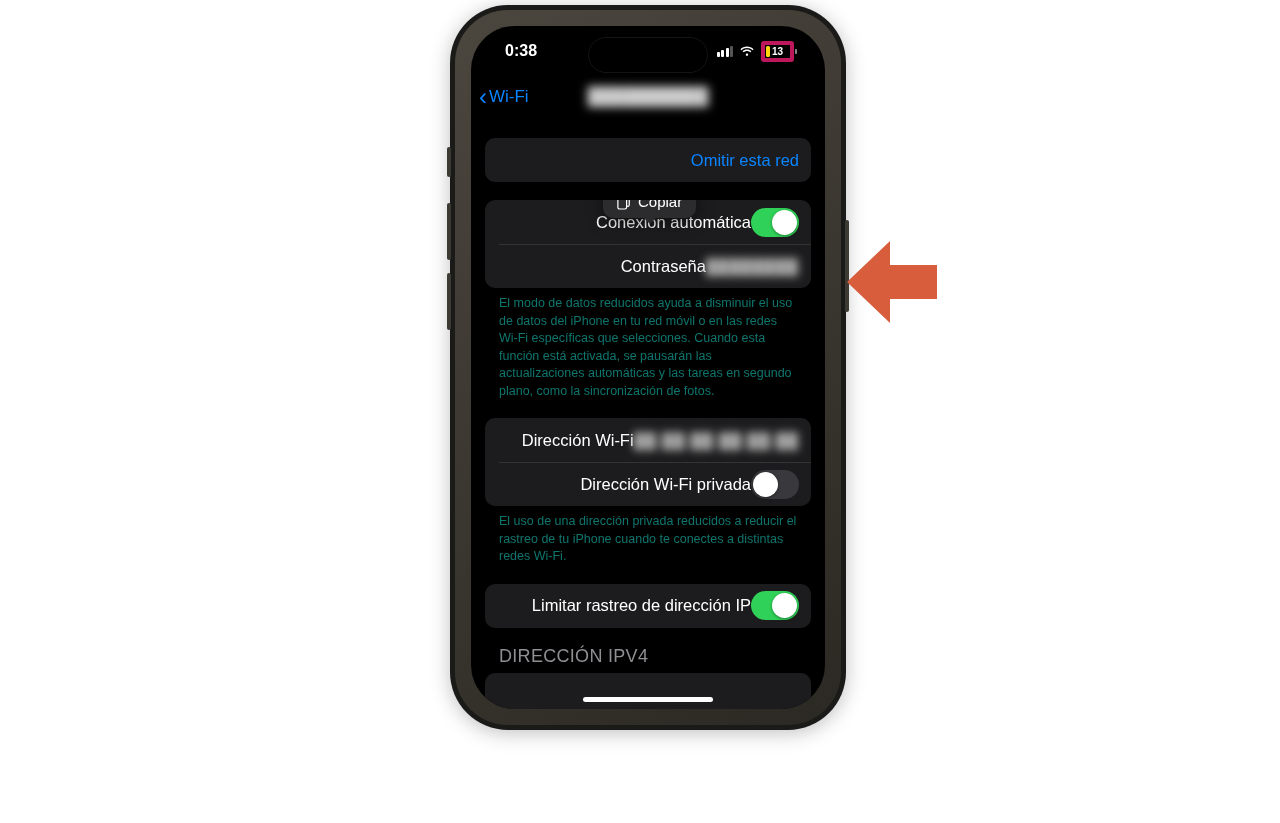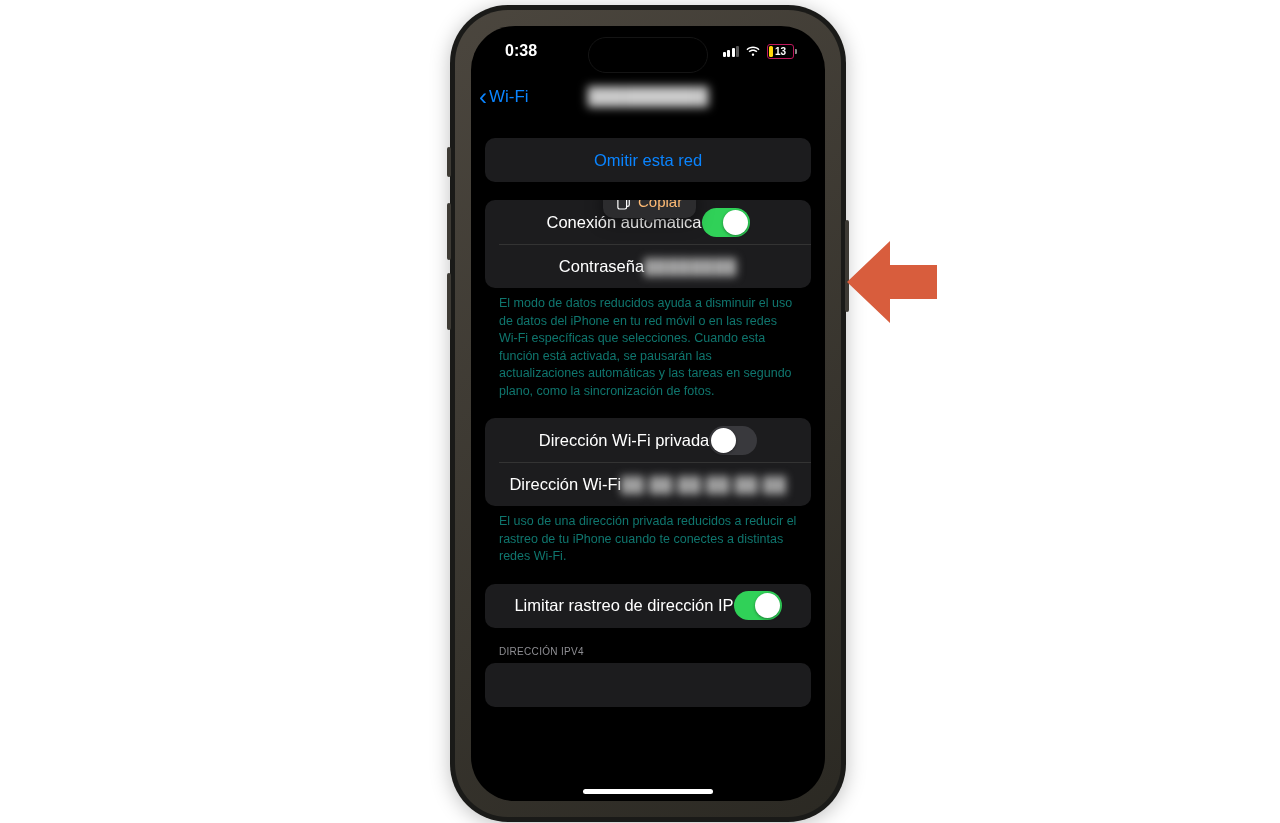--- a/index.html
+++ b/index.html
@@ -1,63 +1,63 @@
 <!DOCTYPE html>
 <html><head>
 <meta charset="utf-8">
 <style>
   html,body{margin:0;padding:0;background:#fff;width:1280px;height:823px;font-family:-apple-system,BlinkMacSystemFont,"Segoe UI",Helvetica,Arial,sans-serif;overflow:hidden;}
   .stage{position:relative;width:1280px;height:823px;}
   
-  .phone{position:absolute;left:450px;top:5px;width:396px;height:817px;background:#1a1a18;border-radius:58px;box-shadow:0 3px 20px rgba(0,0,0,.25);}
+  .phone{position:absolute;left:450px;top:5px;width:396px;height:725px;background:#1a1a18;border-radius:58px;box-shadow:0 3px 20px rgba(0,0,0,.25);}
   .phone-inner{position:absolute;inset:5px;border-radius:53px;background:linear-gradient(145deg,#4b463e,#2b2923);}
   .screen{position:absolute;left:16px;top:16px;right:16px;bottom:16px;background:#000;border-radius:44px;overflow:hidden;color:#fff;}
   .side-btn{position:absolute;background:#3d3a34;border-radius:3px;}
   .btn-silent{left:-3px;top:142px;width:4px;height:30px;}
   .btn-vup{left:-3px;top:198px;width:4px;height:57px;}
   .btn-vdn{left:-3px;top:268px;width:4px;height:57px;}
   .btn-pwr{right:-3px;top:215px;width:4px;height:92px;}
   
   .island{position:absolute;top:11px;left:50%;transform:translateX(-50%);width:118px;height:34px;background:#000;border-radius:20px;border:1px solid #141414;}
   
   .statusbar{display:flex;justify-content:space-between;align-items:center;height:50px;padding:0 28px 0 34px;font-size:16px;font-weight:600;}
   .sb-right{display:flex;align-items:center;gap:6px;}
   .bars{display:flex;align-items:flex-end;gap:1.5px;height:12px;}
   .bars span{width:3px;background:#fff;border-radius:1px;}
   .bars span:nth-child(1){height:5px}.bars span:nth-child(2){height:7px}.bars span:nth-child(3){height:9px}.bars span:nth-child(4){height:11px;background:#555}
   .wifi{width:16px;height:12px;}
   .battery{display:flex;align-items:center;}
-  .batt-body{width:25px;height:13px;border:1px solid #be185d;border-radius:3px;position:relative;display:flex;align-items:center;}
+  .batt-body{width:25px;height:13px;border:4px solid #be185d;border-radius:3px;position:relative;display:flex;align-items:center;}
   .batt-fill{position:absolute;left:1px;top:1px;bottom:1px;width:4px;background:#ffd60a;border-radius:1.5px;}
   .batt-txt{position:absolute;width:100%;text-align:center;font-size:10px;font-weight:600;color:#fff;}
   .batt-tip{width:2px;height:5px;background:#888;border-radius:0 1px 1px 0;margin-left:1px;}
   
   .nav{display:flex;align-items:center;height:42px;position:relative;}
   .back{display:flex;align-items:center;color:#0a84ff;font-size:17px;padding-left:8px;gap:2px;}
   .chev-left{font-size:24px;font-weight:300;line-height:1;}
   .nav-title{position:absolute;left:0;right:0;text-align:center;font-size:17px;font-weight:600;}
   .blur{filter:blur(5px);color:#ccc;}
   
   .content{padding:0 14px 0 14px;height:calc(100% - 92px);overflow:hidden;}
   .group{background:#1c1c1e;border-radius:10px;margin-top:18px;overflow:hidden;}
   .group.first{margin-top:20px;}
-  .row{display:flex;align-items:center;justify-content:center;min-height:44px;padding:0 12px;font-size:16.5px;color:#fff;position:relative;}
+  .row{display:flex;align-items:center;justify-content:flex-end;min-height:44px;padding:0 12px;font-size:16.5px;color:#fff;position:relative;}
   .row + .row::before{content:"";position:absolute;left:14px;right:0;top:0;height:0.5px;background:#333;}
   .link{color:#0a84ff;}
   .footer{color:#0f766e;font-size:12.5px;line-height:1.4;padding:7px 14px 0 14px;}
-  .header{color:#8e8e93;font-size:10px;padding:18px 14px 0 14px;text-transform:uppercase;letter-spacing:.3px;}
+  .header{color:#8e8e93;font-size:18px;padding:18px 14px 0 14px;text-transform:uppercase;letter-spacing:.3px;}
   
   .toggle{width:48px;height:29px;border-radius:15px;position:relative;flex-shrink:0;}
   .toggle .knob{position:absolute;top:2px;width:25px;height:25px;background:#fff;border-radius:50%;box-shadow:0 1px 3px rgba(0,0,0,.4);}
   .toggle.on{background:#30d158;}
   .toggle.on .knob{right:2px;}
   .toggle.off{background:#39393d;}
   .toggle.off .knob{left:2px;}
   
-  .popover{position:absolute;background:#2c2c2e;border-radius:10px;padding:8px 14px;display:flex;align-items:center;gap:7px;color:#fdba74;font-size:15px;box-shadow:0 4px 16px rgba(0,0,0,.5);z-index:5;}
+  .popover{position:absolute;background:#2c2c2e;border-radius:10px;padding:8px 14px;display:flex;align-items:center;gap:7px;color:#ffffff;font-size:15px;box-shadow:0 4px 16px rgba(0,0,0,.5);z-index:5;}
   .popover::after{content:"";position:absolute;bottom:-6px;left:50%;transform:translateX(-50%);border:6px solid transparent;border-top-color:#2c2c2e;border-bottom:none;}
   .copy-icon{width:14px;height:16px;}
   
   .home-ind{position:absolute;bottom:7px;left:50%;transform:translateX(-50%);width:130px;height:5px;background:#fff;border-radius:3px;}
   
   .arrow{position:absolute;left:847px;top:241px;fill:#d85d3d;}
   
   .blurval{filter:blur(4px);color:#aaa;letter-spacing:1px;font-size:15px;}
 </style>
 </head>
@@ -128,28 +128,28 @@
                   <rect x="1" y="4" width="10" height="13" rx="2" fill="#2c2c2e" stroke="#fff" stroke-width="1.4"></rect>
                 </svg>
               <span>Copiar</span>
             </div>
           </div>
 
           <div class="footer">El modo de datos reducidos ayuda a disminuir el uso de datos del iPhone en tu red móvil o en las redes Wi-Fi específicas que selecciones. Cuando esta función está activada, se pausarán las actualizaciones automáticas y las tareas en segundo plano, como la sincronización de fotos.</div>
 
           <div class="group">
             <div class="row">
+              <span>Dirección Wi-Fi</span>
+              <span class="blurval">██:██:██:██:██:██</span>
+            </div>
+            <div class="row">
               <span>Dirección Wi-Fi privada</span>
               <div class="toggle off">
                   <div class="knob"></div>
                 </div>
-            </div>
-            <div class="row">
-              <span>Dirección Wi-Fi</span>
-              <span class="blurval">██:██:██:██:██:██</span>
             </div>
           </div>
           <div class="footer">El uso de una dirección privada reducidos a reducir el rastreo de tu iPhone cuando te conectes a distintas redes Wi-Fi.</div>
 
           <div class="group">
             <div class="row">
               <span>Limitar rastreo de dirección IP</span>
               <div class="toggle on">
                   <div class="knob"></div>
                 </div>

